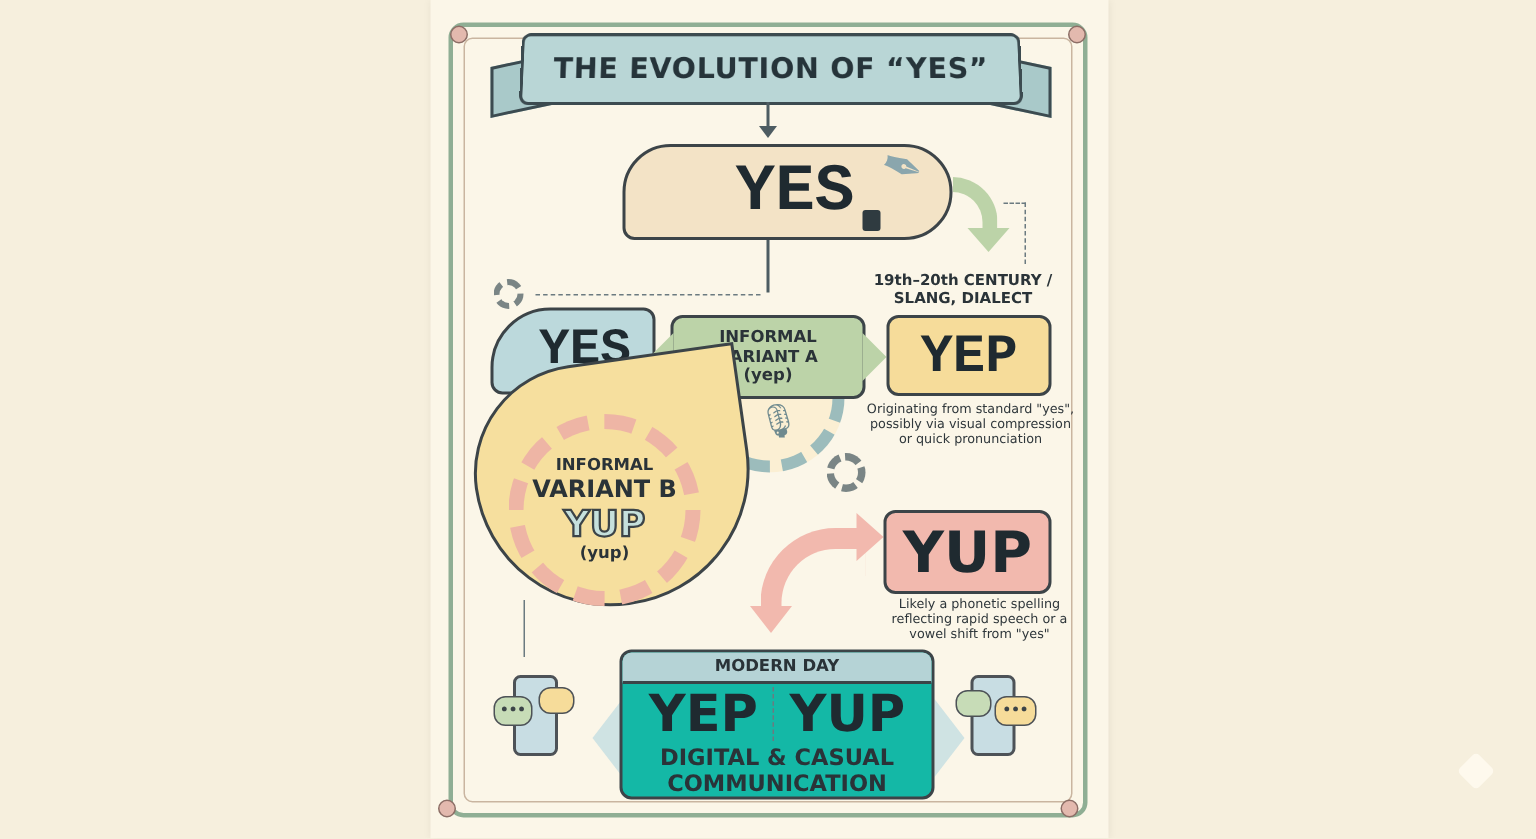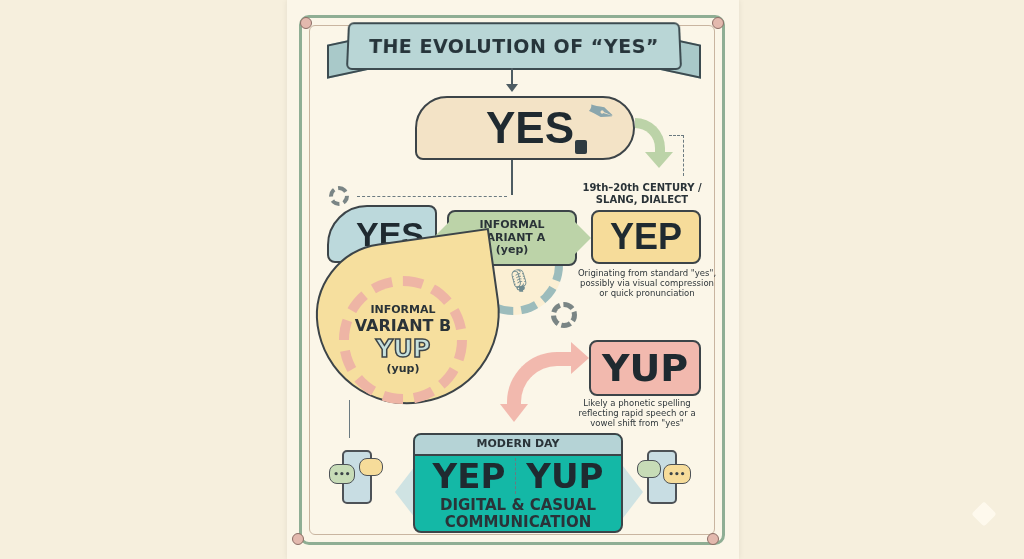--- a/index.html
+++ b/index.html
@@ -7,21 +7,21 @@
   .page{position:absolute;left:287px;top:0;width:452px;height:559px;background:#fbf6e8;box-shadow:0 0 6px rgba(0,0,0,0.08);}
   .frame{position:absolute;left:12px;top:15px;width:426px;height:530px;border:3px solid #8fae94;border-radius:10px;box-sizing:border-box;}
   .frame-inner{position:absolute;left:22px;top:25px;width:406px;height:510px;border:1px solid #c9b5a0;border-radius:6px;box-sizing:border-box;}
   .dot{position:absolute;width:10px;height:10px;border-radius:50%;background:#e3b9ae;border:1.5px solid #8c6e66;}
   .banner{position:absolute;left:60px;top:22px;width:330px;height:44px;background:#b9d6d6;border:2px solid #3c4b50;border-radius:6px;transform:perspective(400px) rotateX(6deg);display:flex;align-items:center;justify-content:center;}
   .banner-tail{position:absolute;top:40px;width:40px;height:30px;background:#a9c9c9;border:2px solid #3c4b50;}
   .title{font-family:"DejaVu Sans",sans-serif;font-weight:bold;font-size:19px;color:#26343a;letter-spacing:0.5px;}
   .arrow-line{position:absolute;background:#4d5c62;}
   .box{position:absolute;border:2px solid #3c4448;border-radius:8px;box-sizing:border-box;display:flex;align-items:center;justify-content:center;flex-direction:column;}
   .label-small{font-weight:bold;color:#2a3338;text-align:center;line-height:1.15;}
-  .big-serif{font-family:Liberation Sans, sans-serif;font-weight:bold;color:#1f2a30;}
+  .big-serif{font-family:Liberation Mono, monospace;font-weight:bold;color:#1f2a30;}
   .big-sans{font-family:"DejaVu Sans",sans-serif;font-weight:bold;color:#1f2a30;}
   .caption{position:absolute;font-size:8.5px;color:#2f373b;text-align:center;line-height:1.2;}
   .heading{position:absolute;font-size:10px;font-weight:bold;color:#2a3338;text-align:center;line-height:1.2;}
   .gear{position:absolute;border-radius:50%;box-sizing:border-box;}
   .phone{position:absolute;width:30px;height:54px;border:2.5px solid #4d5257;border-radius:5px;background:#c8dde3;box-sizing:border-box;}
   .bubble{position:absolute;border:1.5px solid #4d5257;border-radius:8px;display:flex;align-items:center;justify-content:center;font-size:9px;font-weight:bold;color:#3c4448;}
   .sparkle{position:absolute;left:975px;top:505px;width:18px;height:18px;background:#fffaf0;transform:rotate(45deg);border-radius:3px;opacity:.85;}
 </style>
 </head>
 <body>
@@ -93,21 +93,21 @@
     <span class="label-small" style="font-size:11px;">(yup)</span>
   </div>
 
   <div style="position:absolute;left:220px;top:352px;width:70px;height:60px;border:14px solid #f2b9ae;border-right:none;border-bottom:none;border-radius:50px 0 0 0;box-sizing:border-box;"></div>
   <div style="position:absolute;left:284px;top:342px;border-top:16px solid transparent;border-bottom:16px solid transparent;border-left:18px solid #f2b9ae;"></div>
   <div style="position:absolute;left:213px;top:404px;border-left:14px solid transparent;border-right:14px solid transparent;border-top:18px solid #f2b9ae;"></div>
 
   <div class="box" style="left:302px;top:340px;width:112px;height:56px;background:#f2b9ae;">
     <span class="big-sans" style="font-size:38px;">YUP</span>
   </div>
-  <div class="caption" style="left:280px;top:398px;width:140px;">
+  <div class="caption" style="left:296px;top:398px;width:140px;">
     <div>Likely a phonetic spelling</div>
     <div>reflecting rapid speech or a</div>
     <div>vowel shift from "yes"</div>
   </div>
 
   <div style="position:absolute;left:108px;top:466px;border-top:26px solid transparent;border-bottom:26px solid transparent;border-right:20px solid #cfe3e3;"></div>
   <div style="position:absolute;left:336px;top:466px;border-top:26px solid transparent;border-bottom:26px solid transparent;border-left:20px solid #cfe3e3;"></div>
   <div class="box" style="left:126px;top:433px;width:210px;height:100px;background:#14b8a6;justify-content:flex-start;">
     <div style="width:100%;height:24px;background:#b5d3d6;border-bottom:2px solid #3c4448;display:flex;align-items:center;justify-content:center;border-radius:6px 6px 0 0;">
       <span class="label-small" style="font-size:11px;">MODERN DAY</span>

